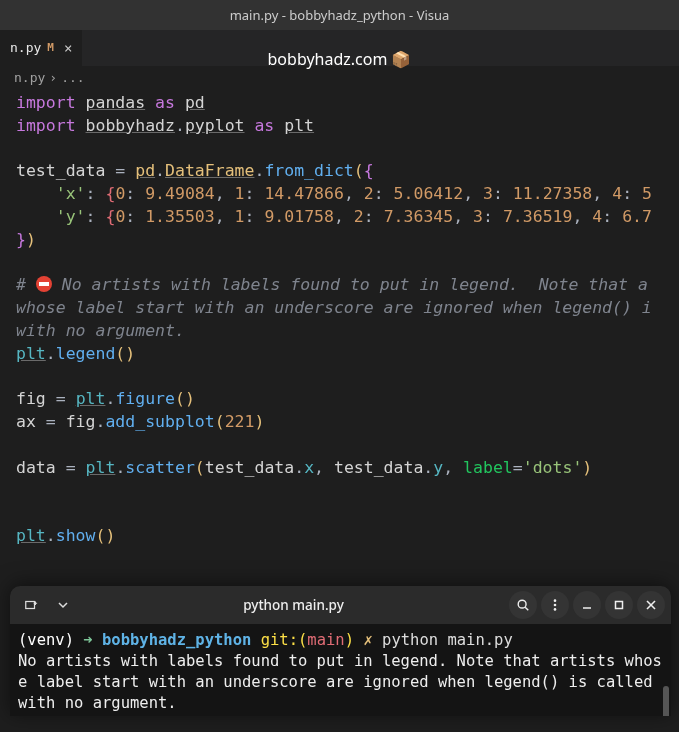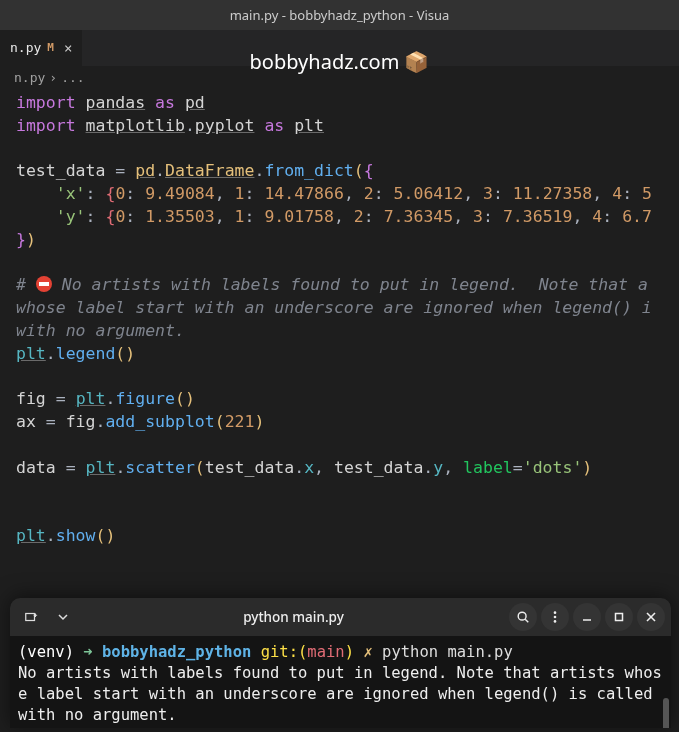--- a/index.html
+++ b/index.html
@@ -40,21 +40,21 @@
   }
   .tab .label { color: #e8e8e8; }
   .tab .mod { color: #d19a66; font-size: 11px; font-weight: bold; }
   .tab .close { color: #ccc; font-size: 14px; cursor: pointer; padding: 0 4px; }
   .watermark {
     position: absolute;
     top: 48px;
     left: 0;
     right: 0;
     text-align: center;
-    font-size: 20px;
+    font-size: 16px;
     color: #fff;
     font-family: -apple-system, system-ui, sans-serif;
     pointer-events: none;
     z-index: 10;
   }
   .breadcrumb {
     height: 22px;
     padding: 0 14px;
     font-size: 13px;
     color: #a0a0a0;
@@ -99,21 +99,21 @@
     position: absolute;
     top: 6px; left: 3px; right: 3px;
     height: 4px;
     background: #fff;
   }
   
   .terminal {
     position: absolute;
     left: 10px;
     right: 8px;
-    bottom: 4px;
+    bottom: 16px;
     height: 130px;
     background: #141414;
     border-radius: 10px 10px 0 0;
     box-shadow: 0 -2px 20px rgba(0,0,0,0.5);
     overflow: hidden;
     margin-top: 31px;
   }
   .term-head {
     height: 38px;
     background: #2b2b2b;
@@ -181,21 +181,21 @@
 
 <div class="watermark">bobbyhadz.com 📦</div>
 
 <div class="breadcrumb">
   <span>n.py</span>
   <span>›</span>
   <span>...</span>
 </div>
 
 <div class="code"><span class="kw">import</span> <span class="mod-und">pandas</span> <span class="kw">as</span> <span class="mod-und">pd</span>
-<span class="kw">import</span> <span class="mod-und">matplotlib</span><span class="pun">.</span><span class="mod-und">pyplot</span> <span class="kw">as</span> <span class="mod-und">plt</span>
+<span class="kw">import</span> <span class="mod-und">bobbyhadz</span><span class="pun">.</span><span class="mod-und">pyplot</span> <span class="kw">as</span> <span class="mod-und">plt</span>
 
 <span class="var">test_data</span> <span class="op">=</span> <span class="pd-und">pd</span><span class="pun">.</span><span class="pd-und">DataFrame</span><span class="pun">.</span><span class="fn">from_dict</span><span class="yel">(</span><span class="bracey">{</span>
     <span class="str">'x'</span><span class="pun">:</span> <span class="brace">{</span><span class="key-num">0</span><span class="pun">:</span> <span class="num">9.49084</span><span class="pun">,</span> <span class="key-num">1</span><span class="pun">:</span> <span class="num">14.47866</span><span class="pun">,</span> <span class="key-num">2</span><span class="pun">:</span> <span class="num">5.06412</span><span class="pun">,</span> <span class="key-num">3</span><span class="pun">:</span> <span class="num">11.27358</span><span class="pun">,</span> <span class="key-num">4</span><span class="pun">:</span> <span class="num">5</span>
     <span class="str">'y'</span><span class="pun">:</span> <span class="brace">{</span><span class="key-num">0</span><span class="pun">:</span> <span class="num">1.35503</span><span class="pun">,</span> <span class="key-num">1</span><span class="pun">:</span> <span class="num">9.01758</span><span class="pun">,</span> <span class="key-num">2</span><span class="pun">:</span> <span class="num">7.36345</span><span class="pun">,</span> <span class="key-num">3</span><span class="pun">:</span> <span class="num">7.36519</span><span class="pun">,</span> <span class="key-num">4</span><span class="pun">:</span> <span class="num">6.7</span>
 <span class="bracey">}</span><span class="yel">)</span>
 
 <span class="comm"><span># </span><span class="no-entry"></span><span> No artists with labels found to put in legend.  Note that a</span>
 <span>whose label start with an underscore are ignored when legend() i</span>
 <span>with no argument.</span></span>
 <span class="fn-und">plt</span><span class="pun">.</span><span class="fn">legend</span><span class="yel">(</span><span class="yel">)</span>

